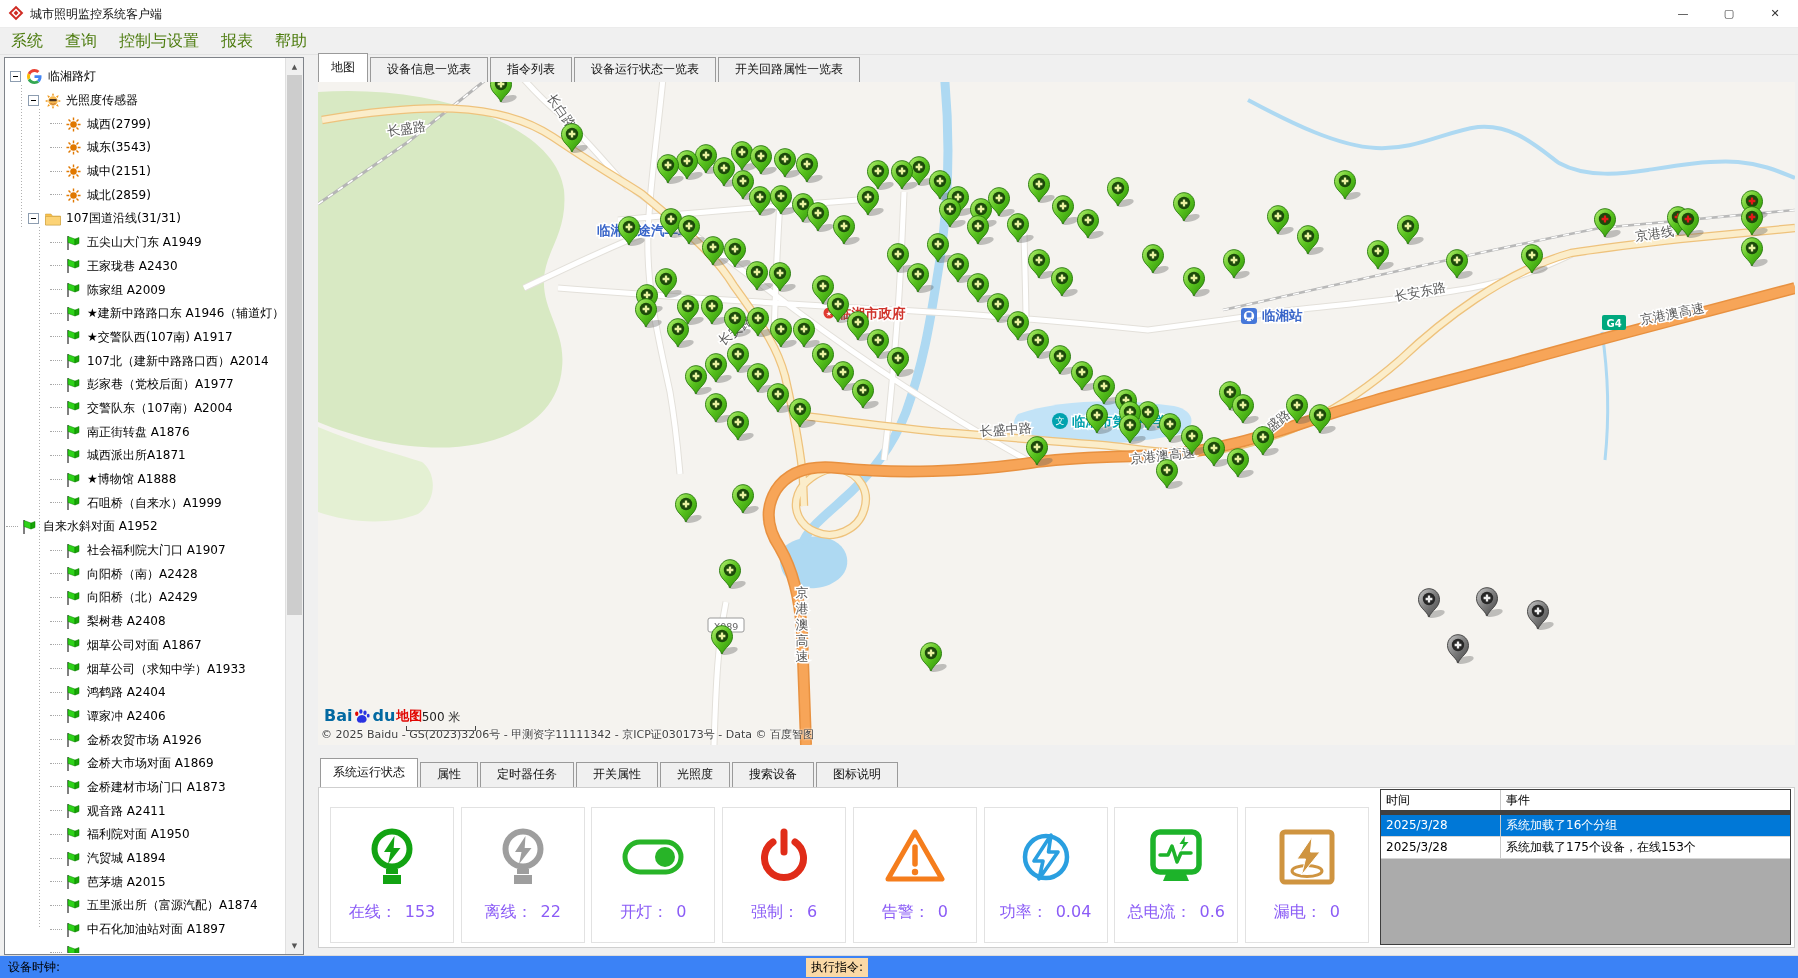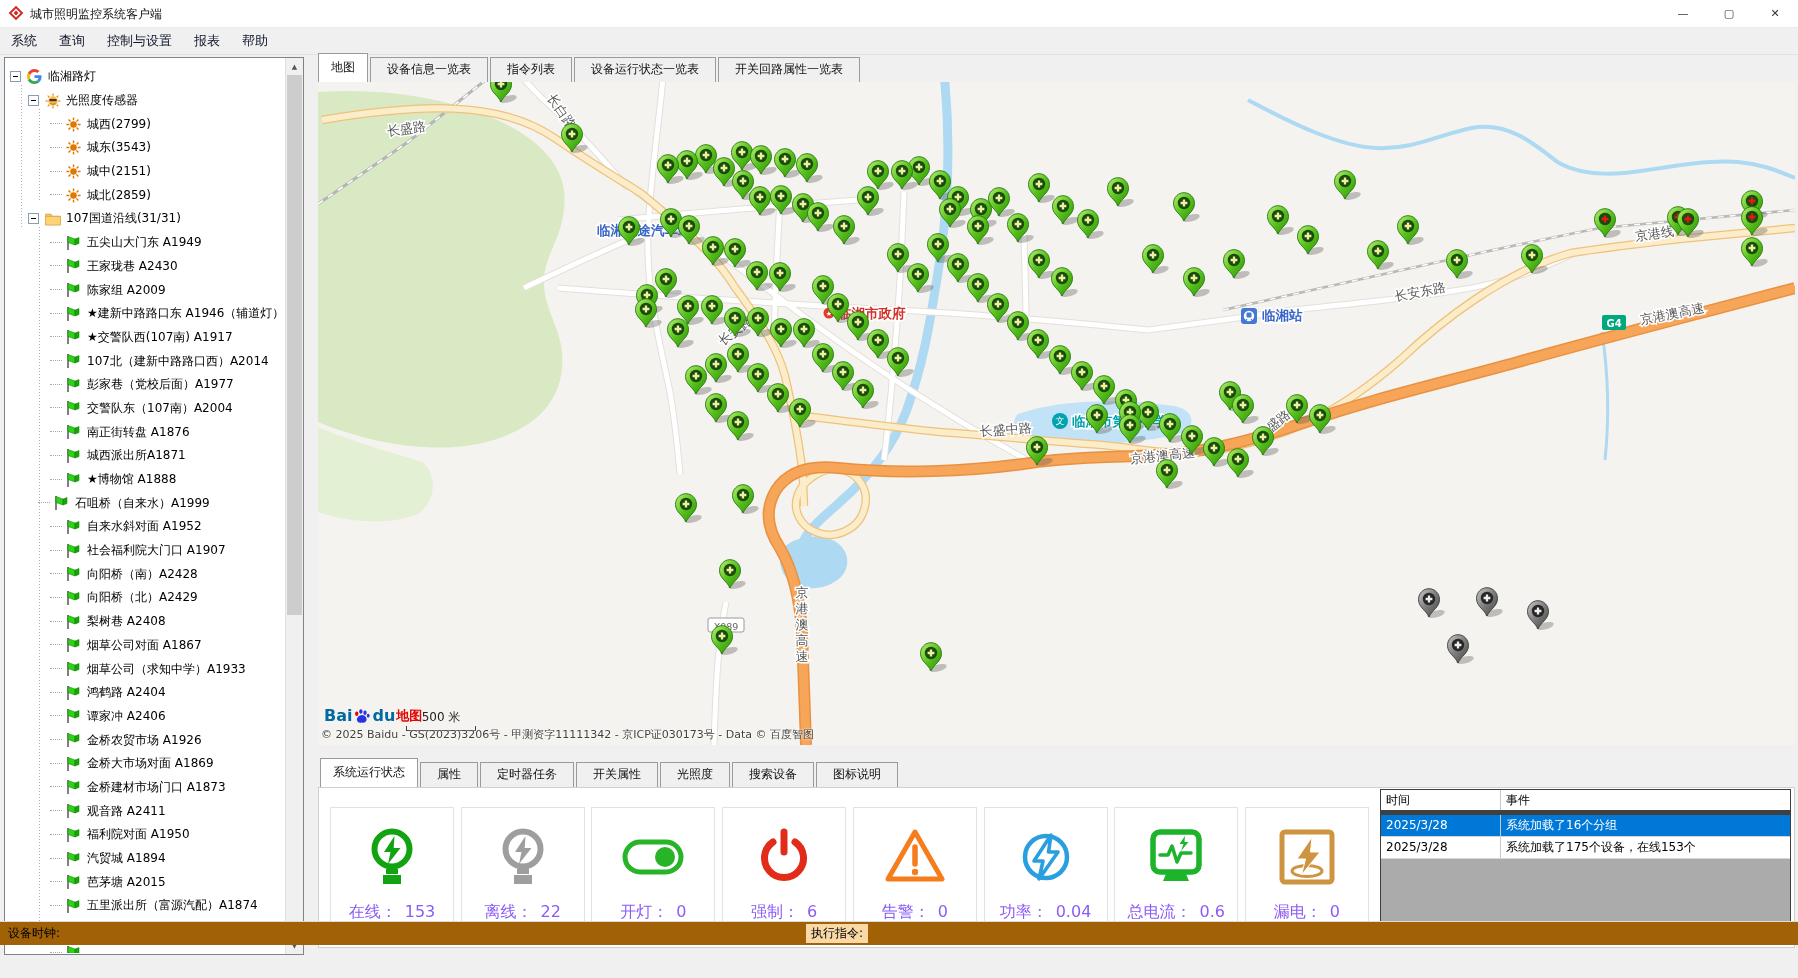--- a/index.html
+++ b/index.html
@@ -6,21 +6,21 @@
   #app{position:relative;width:1798px;height:978px;background:#f0f0f0;overflow:hidden;
        font-family:"DejaVu Sans","Liberation Sans",sans-serif;font-size:12px;color:#000;}
   
   .titlebar{position:absolute;left:0;top:0;width:100%;height:27px;background:#ffffff;border-bottom:1px solid #ececec;}
   .applogo{position:absolute;left:8px;top:5px;width:16px;height:16px;}
   .apptitle{position:absolute;left:30px;top:6px;font-size:12px;color:#111;}
   .wincontrols{position:absolute;right:0;top:0;height:27px;display:flex;}
   .winbtn{width:46px;height:27px;display:flex;align-items:center;justify-content:center;font-size:11px;color:#333;}
   
   .menubar{position:absolute;left:0;top:28px;width:100%;height:26px;background:#f0f0f0;border-bottom:1px solid #e3e3e3;}
-  .menu-item{display:inline-block;padding:0 11px;line-height:26px;font-size:13px;color:#0f172a;}
+  .menu-item{display:inline-block;padding:0 11px;line-height:26px;font-size:16px;color:#4d7c0f;}
   
   .sidebar{position:absolute;left:4px;top:57px;width:300px;height:898px;background:#fff;border:1px solid #7f8389;box-sizing:border-box;}
   .tree{position:absolute;left:1px;top:1px;right:18px;bottom:1px;overflow:hidden;padding-top:6px;}
   .trow{height:23.7px;display:flex;align-items:center;white-space:nowrap;}
   .expbox{width:11px;height:11px;box-sizing:border-box;border:1px solid #8d9db0;background:#fff;display:inline-flex;align-items:center;justify-content:center;margin-right:4px;flex:none;}
   .expbox i{display:block;width:5px;height:1px;background:#000;}
   .hstub{width:12px;height:1px;border-top:1px dotted #a8a8a8;margin-right:2px;flex:none;}
   .ticon{width:19px;display:inline-flex;justify-content:center;align-items:center;margin-right:4px;flex:none;}
   .tlabel{font-size:12px;color:#000;}
   .vguide{position:absolute;width:1px;background-image:repeating-linear-gradient(to bottom,#b0b0b0 0 1px,transparent 1px 3px);}
@@ -53,21 +53,21 @@
   .cardlabel{font-size:16px;color:#8b5cf6;margin-top:6px;white-space:nowrap;}
   .cardlabel .cv{margin-left:8px;}
   
   .elog{position:absolute;left:1380px;top:789px;width:411px;height:156px;background:#ababab;border:1px solid #3e3e3e;box-sizing:border-box;overflow:hidden;font-size:12px;}
   .elhead{display:flex;height:20px;line-height:20px;background:#fff;border-bottom:5px solid #404040;}
   .elrow{display:flex;height:21px;line-height:21px;background:#fff;border-bottom:1px solid #d5d5d5;}
   .elrow.sel{background:#0078d7;color:#fff;}
   .ec1{width:120px;flex:none;padding-left:5px;border-right:1px solid #c9c9c9;box-sizing:border-box;overflow:hidden;}
   .ec2{flex:1;padding-left:5px;overflow:hidden;}
   
-  .statusbar{position:absolute;left:0;top:921px;width:100%;height:23px;background:#a16207;border-top:1px solid #dcdcdc;}
+  .statusbar{position:absolute;left:0;top:955px;width:100%;height:23px;background:#3b82f6;border-top:1px solid #dcdcdc;}
   .sbleft{position:absolute;left:8px;top:0;line-height:23px;}
   .exechl{position:absolute;left:806px;top:2px;line-height:19px;padding:0 5px;background:#fbd9a6;color:#000;}
 </style>
 </head>
 <body>
 
 <div id="app">
 
   <div class="titlebar">
     <span class="applogo">
@@ -297,32 +297,32 @@
             <span class="hstub"></span>
             <span class="ticon">
               <svg width="15" height="16" viewBox="0 0 30 32">
                 <path d="M4 2v28" stroke="#000" stroke-width="2"></path>
                 <path d="M4 3l14 5v12L4 15z" fill="#2ed319" stroke="#0a7a00"></path>
                 <path d="M18 8l8-3v12l-8 3z" fill="#17a606" stroke="#0a7a00"></path>
               </svg>
             </span>
             <span class="tlabel">★博物馆 A1888</span>
           </div>
-          <div class="trow" style="padding-left:32px">
+          <div class="trow" style="padding-left:44px">
             <span class="hstub"></span>
             <span class="ticon">
               <svg width="15" height="16" viewBox="0 0 30 32">
                 <path d="M4 2v28" stroke="#000" stroke-width="2"></path>
                 <path d="M4 3l14 5v12L4 15z" fill="#2ed319" stroke="#0a7a00"></path>
                 <path d="M18 8l8-3v12l-8 3z" fill="#17a606" stroke="#0a7a00"></path>
               </svg>
             </span>
             <span class="tlabel">石咀桥（自来水）A1999</span>
           </div>
-          <div class="trow" style="padding-left:44px">
+          <div class="trow" style="">
             <span class="hstub"></span>
             <span class="ticon">
               <svg width="15" height="16" viewBox="0 0 30 32">
                 <path d="M4 2v28" stroke="#000" stroke-width="2"></path>
                 <path d="M4 3l14 5v12L4 15z" fill="#2ed319" stroke="#0a7a00"></path>
                 <path d="M18 8l8-3v12l-8 3z" fill="#17a606" stroke="#0a7a00"></path>
               </svg>
             </span>
             <span class="tlabel">自来水斜对面 A1952</span>
           </div>

